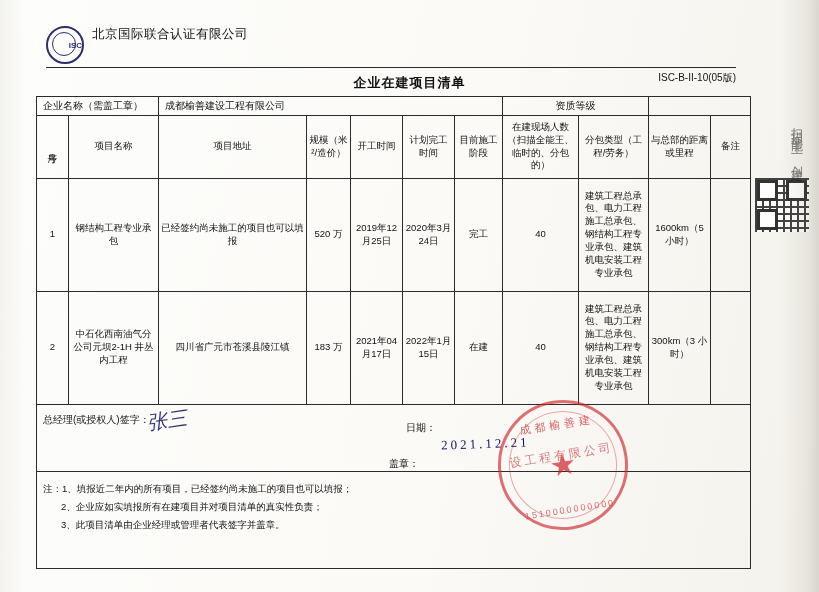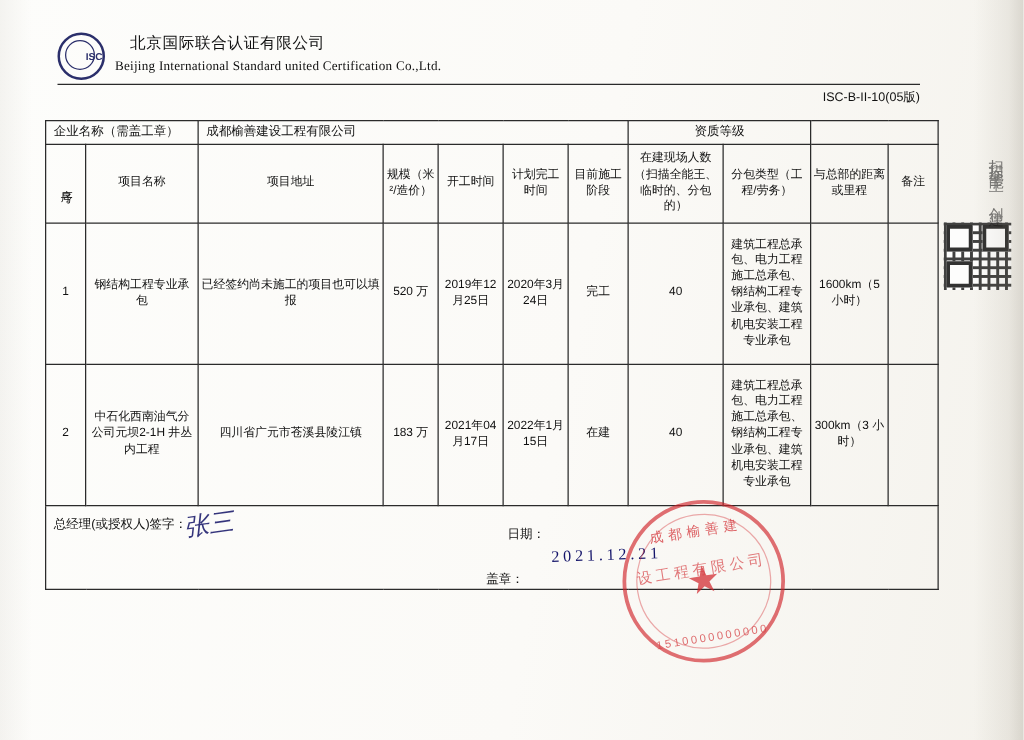--- a/index.html
+++ b/index.html
@@ -37,21 +37,21 @@
     font-size:9px;color:#2b2f6b;font-weight:bold;
     margin-right:8px;margin-top:2px;letter-spacing:0px;
     position:relative;
   }
   .logo:before{
     content:"";position:absolute;left:4px;top:4px;width:22px;height:22px;
     border-radius:50%;border:1px solid #2b2f6b;
   }
   .logo span{position:relative;z-index:2;font-size:8px;}
   .hdr-txt{padding-top:2px;}
-  .cn-name{font-size:12.5px;color:#111;letter-spacing:.5px;margin-left:12px;}
+  .cn-name{font-size:12.5px;color:#111;letter-spacing:.5px;}
   .en-name{font-size:10.5px;color:#111;letter-spacing:.2px;margin-top:5px;font-family:"Liberation Serif",serif;}
   .hdr-line{
     position:absolute;left:46px;top:67px;width:690px;height:1px;background:#2a2a2a;
   }
   .doc-code{
     position:absolute;right:0;top:47px;font-size:10px;color:#111;
   }
   .doc-title{
     position:absolute;left:0;right:0;top:74px;text-align:center;
     font-size:13px;font-weight:bold;color:#111;letter-spacing:1px;
@@ -159,26 +159,26 @@
 
   <div class="edge-shade2"></div>
 
   <div class="hdr">
     <div class="hdr-row">
       <div class="logo">
         <span>ISC</span>
       </div>
       <div class="hdr-txt">
         <div class="cn-name">北京国际联合认证有限公司</div>
-        <div class="en-name">Beijing International Standard united Certification Co.,Ltd.</div>
       </div>
     </div>
     <div class="doc-code">ISC-B-II-10(05版)</div>
   </div>
   <div class="hdr-line"></div>
+  <div class="doc-title">企业在建项目清单</div>
 
   <div class="side-text">扫描全能王 创建</div>
   <div class="qr">
     <div class="fq tl"></div>
       <div class="fq tr"></div>
       <div class="fq bl"></div>
   </div>
 
   <table class="tbl">
     <colgroup>
@@ -250,20 +250,29 @@
     <tr>
       <td class="sign-area" colspan="11">
         <span class="sign-label">总经理(或授权人)签字：</span>
         <span class="sig">张三</span>
         <span class="date-label">日期：</span>
         <span class="date-val">2021.12.21</span>
         <span class="seal-label">盖章：</span>
       </td>
     </tr>
 
+    <tr>
+      <td class="notes" colspan="11">
+        <div class="notes-inner">
+          <div>注：1、填报近二年内的所有项目，已经签约尚未施工的项目也可以填报；</div>
+          <div style="padding-left:18px">2、企业应如实填报所有在建项目并对项目清单的真实性负责；</div>
+          <div style="padding-left:18px">3、此项目清单由企业经理或管理者代表签字并盖章。</div>
+        </div>
+      </td>
+    </tr>
   </tbody>
     </table>
 
   <div class="seal">
     <div class="seal-top-text">成都榆善建</div>
     <div class="seal-mid-text">设工程有限公司</div>
     <div class="seal-star">★</div>
     <div class="seal-bottom-text">1510000000000</div>
   </div>
 

